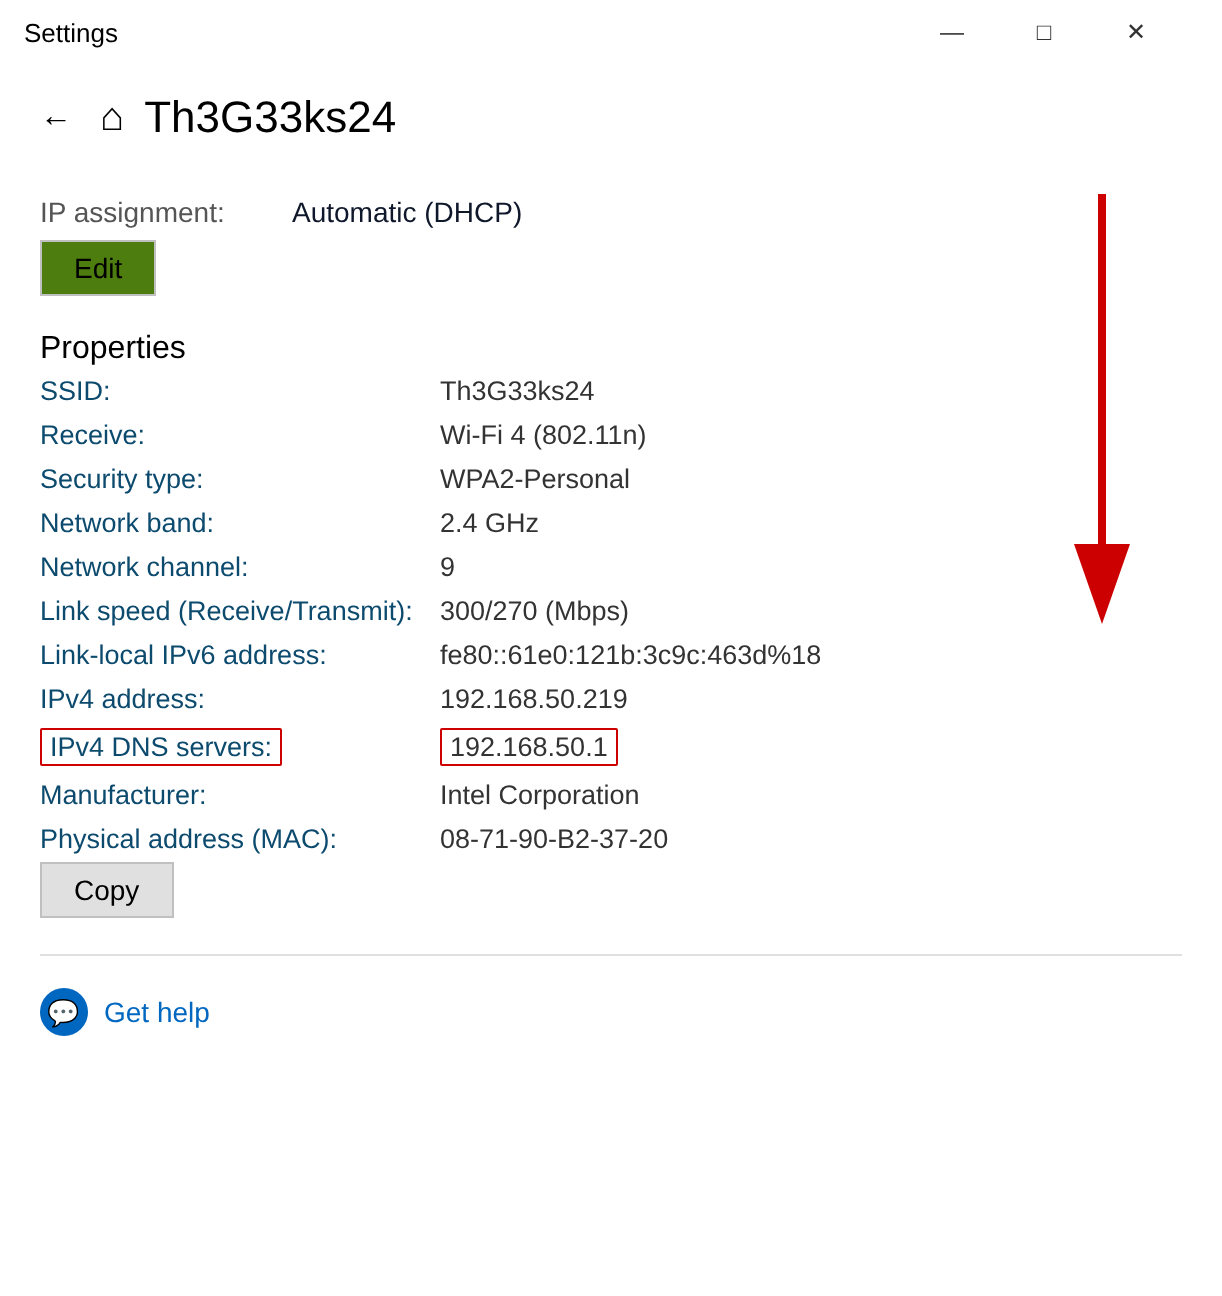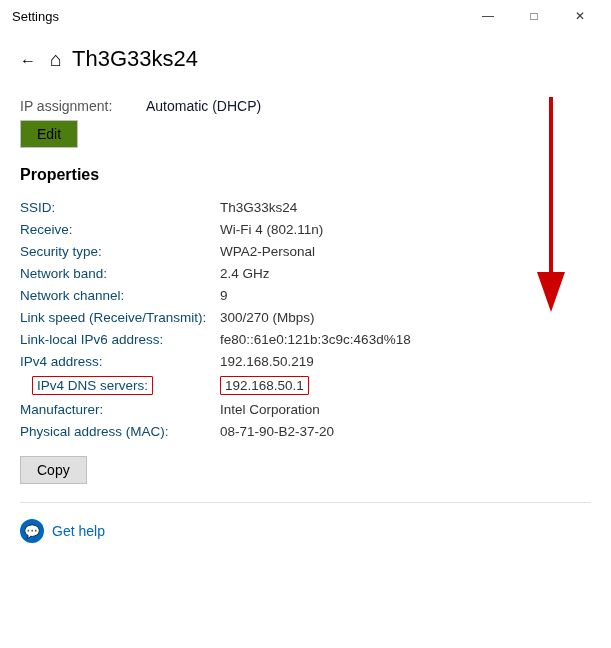--- a/index.html
+++ b/index.html
@@ -17,21 +17,21 @@
       height: 648px;
       background: #fff;
       display: flex;
       flex-direction: column;
     }
     .title-bar {
       display: flex;
       align-items: center;
       justify-content: space-between;
       height: 32px;
-      padding: 0 8px 0 12px;
+      padding: 0 20px 0 12px;
       background: #fff;
       flex-shrink: 0;
     }
     .title-bar-left {
       display: flex;
       align-items: center;
       gap: 8px;
     }
     .title-bar-left span {
       font-size: 13px;
@@ -117,22 +117,21 @@
       border: 1px solid #c0c0c0;
       cursor: pointer;
       font-size: 14px;
       color: #000;
       margin-top: 6px;
       margin-bottom: 18px;
     }
 
     .section-title {
       font-size: 16px;
-      font-weight: 700;
-      margin-bottom: 12px;
+      font-weight: 400;
       color: #000;
     }
 
     .props-table {
       width: 100%;
       border-collapse: collapse;
     }
     .props-table tr td {
       padding: 3.5px 0;
       vertical-align: top;
@@ -155,32 +154,31 @@
       display: inline-block;
       border: 1.5px solid #cc0000;
       padding: 1px 4px;
       border-radius: 1px;
     }
     .highlight-label {
       display: inline-block;
       border: 1.5px solid #cc0000;
       padding: 1px 4px;
       border-radius: 1px;
-      margin-left: 12px;
     }
 
     .copy-btn {
       display: block;
       padding: 5px 16px;
       background: #e0e0e0;
       border: 1px solid #c0c0c0;
       cursor: pointer;
       font-size: 14px;
       color: #000;
-      margin-top: 14px;
+      margin-top: 1px;
       margin-bottom: 18px;
     }
 
     .divider {
       border: none;
       border-top: 1px solid #e0e0e0;
       margin: 8px 0;
     }
 
     .get-help {

